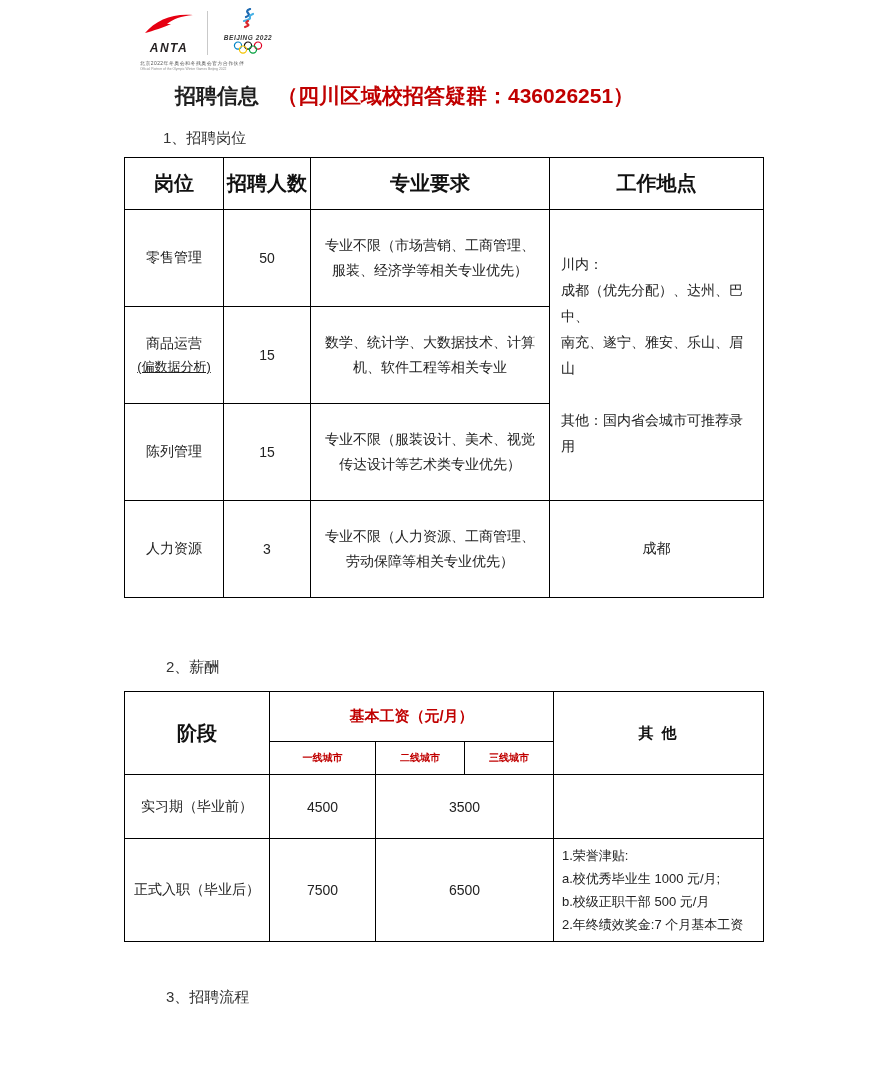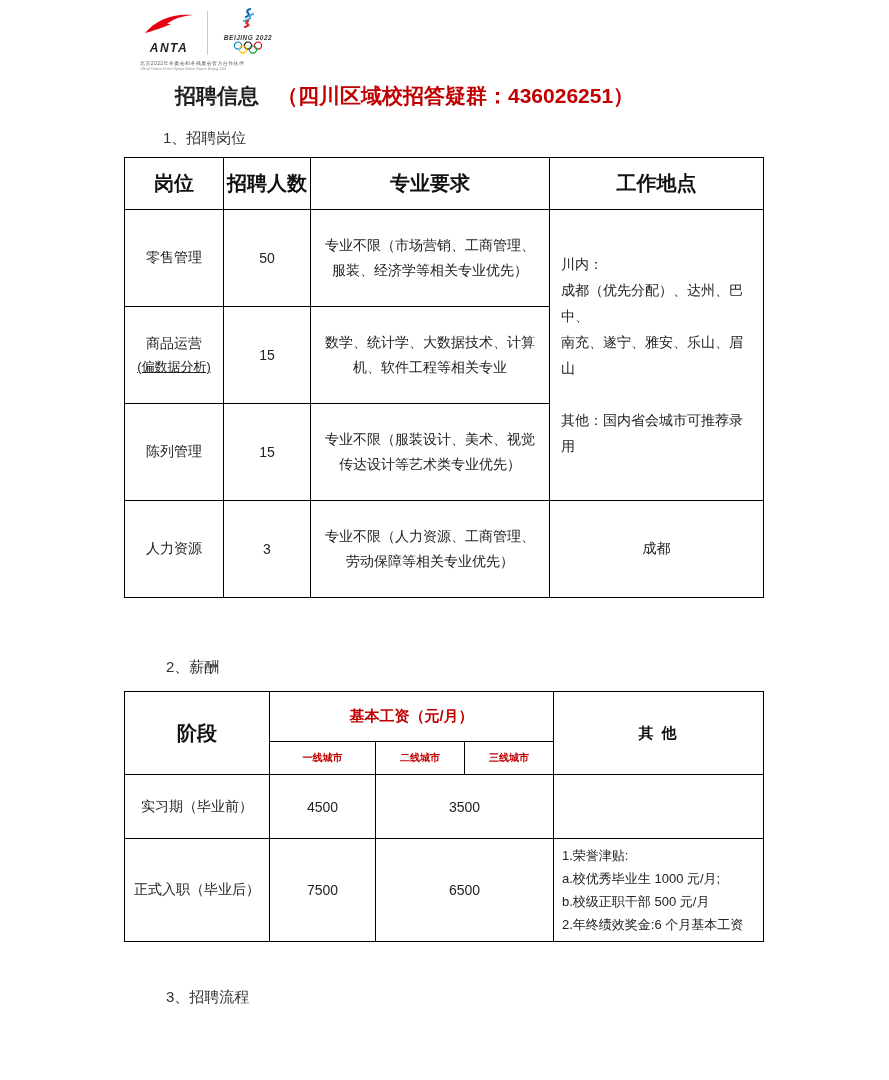--- a/index.html
+++ b/index.html
@@ -183,21 +183,21 @@
       <td></td>
     </tr>
     <tr class="drow2">
       <td class="ctr">正式入职（毕业后）</td>
       <td class="ctr">7500</td>
       <td class="ctr" colspan="2">6500</td>
       <td class="benefits">
         <div class="b">1.荣誉津贴:</div>
         <div>a.校优秀毕业生 1000 元/月;</div>
         <div>b.校级正职干部 500 元/月</div>
-        <div><span class="b">2.年终绩效奖金:</span><span>6 个月基本工资</span></div>
+        <div><span class="b">2.年终绩效奖金:</span><span>7 个月基本工资</span></div>
       </td>
     </tr>
   </tbody>
     </table>
 
   <div class="sec-h sec-3">3、招聘流程</div>
 
 </div>
 
 </body></html>

